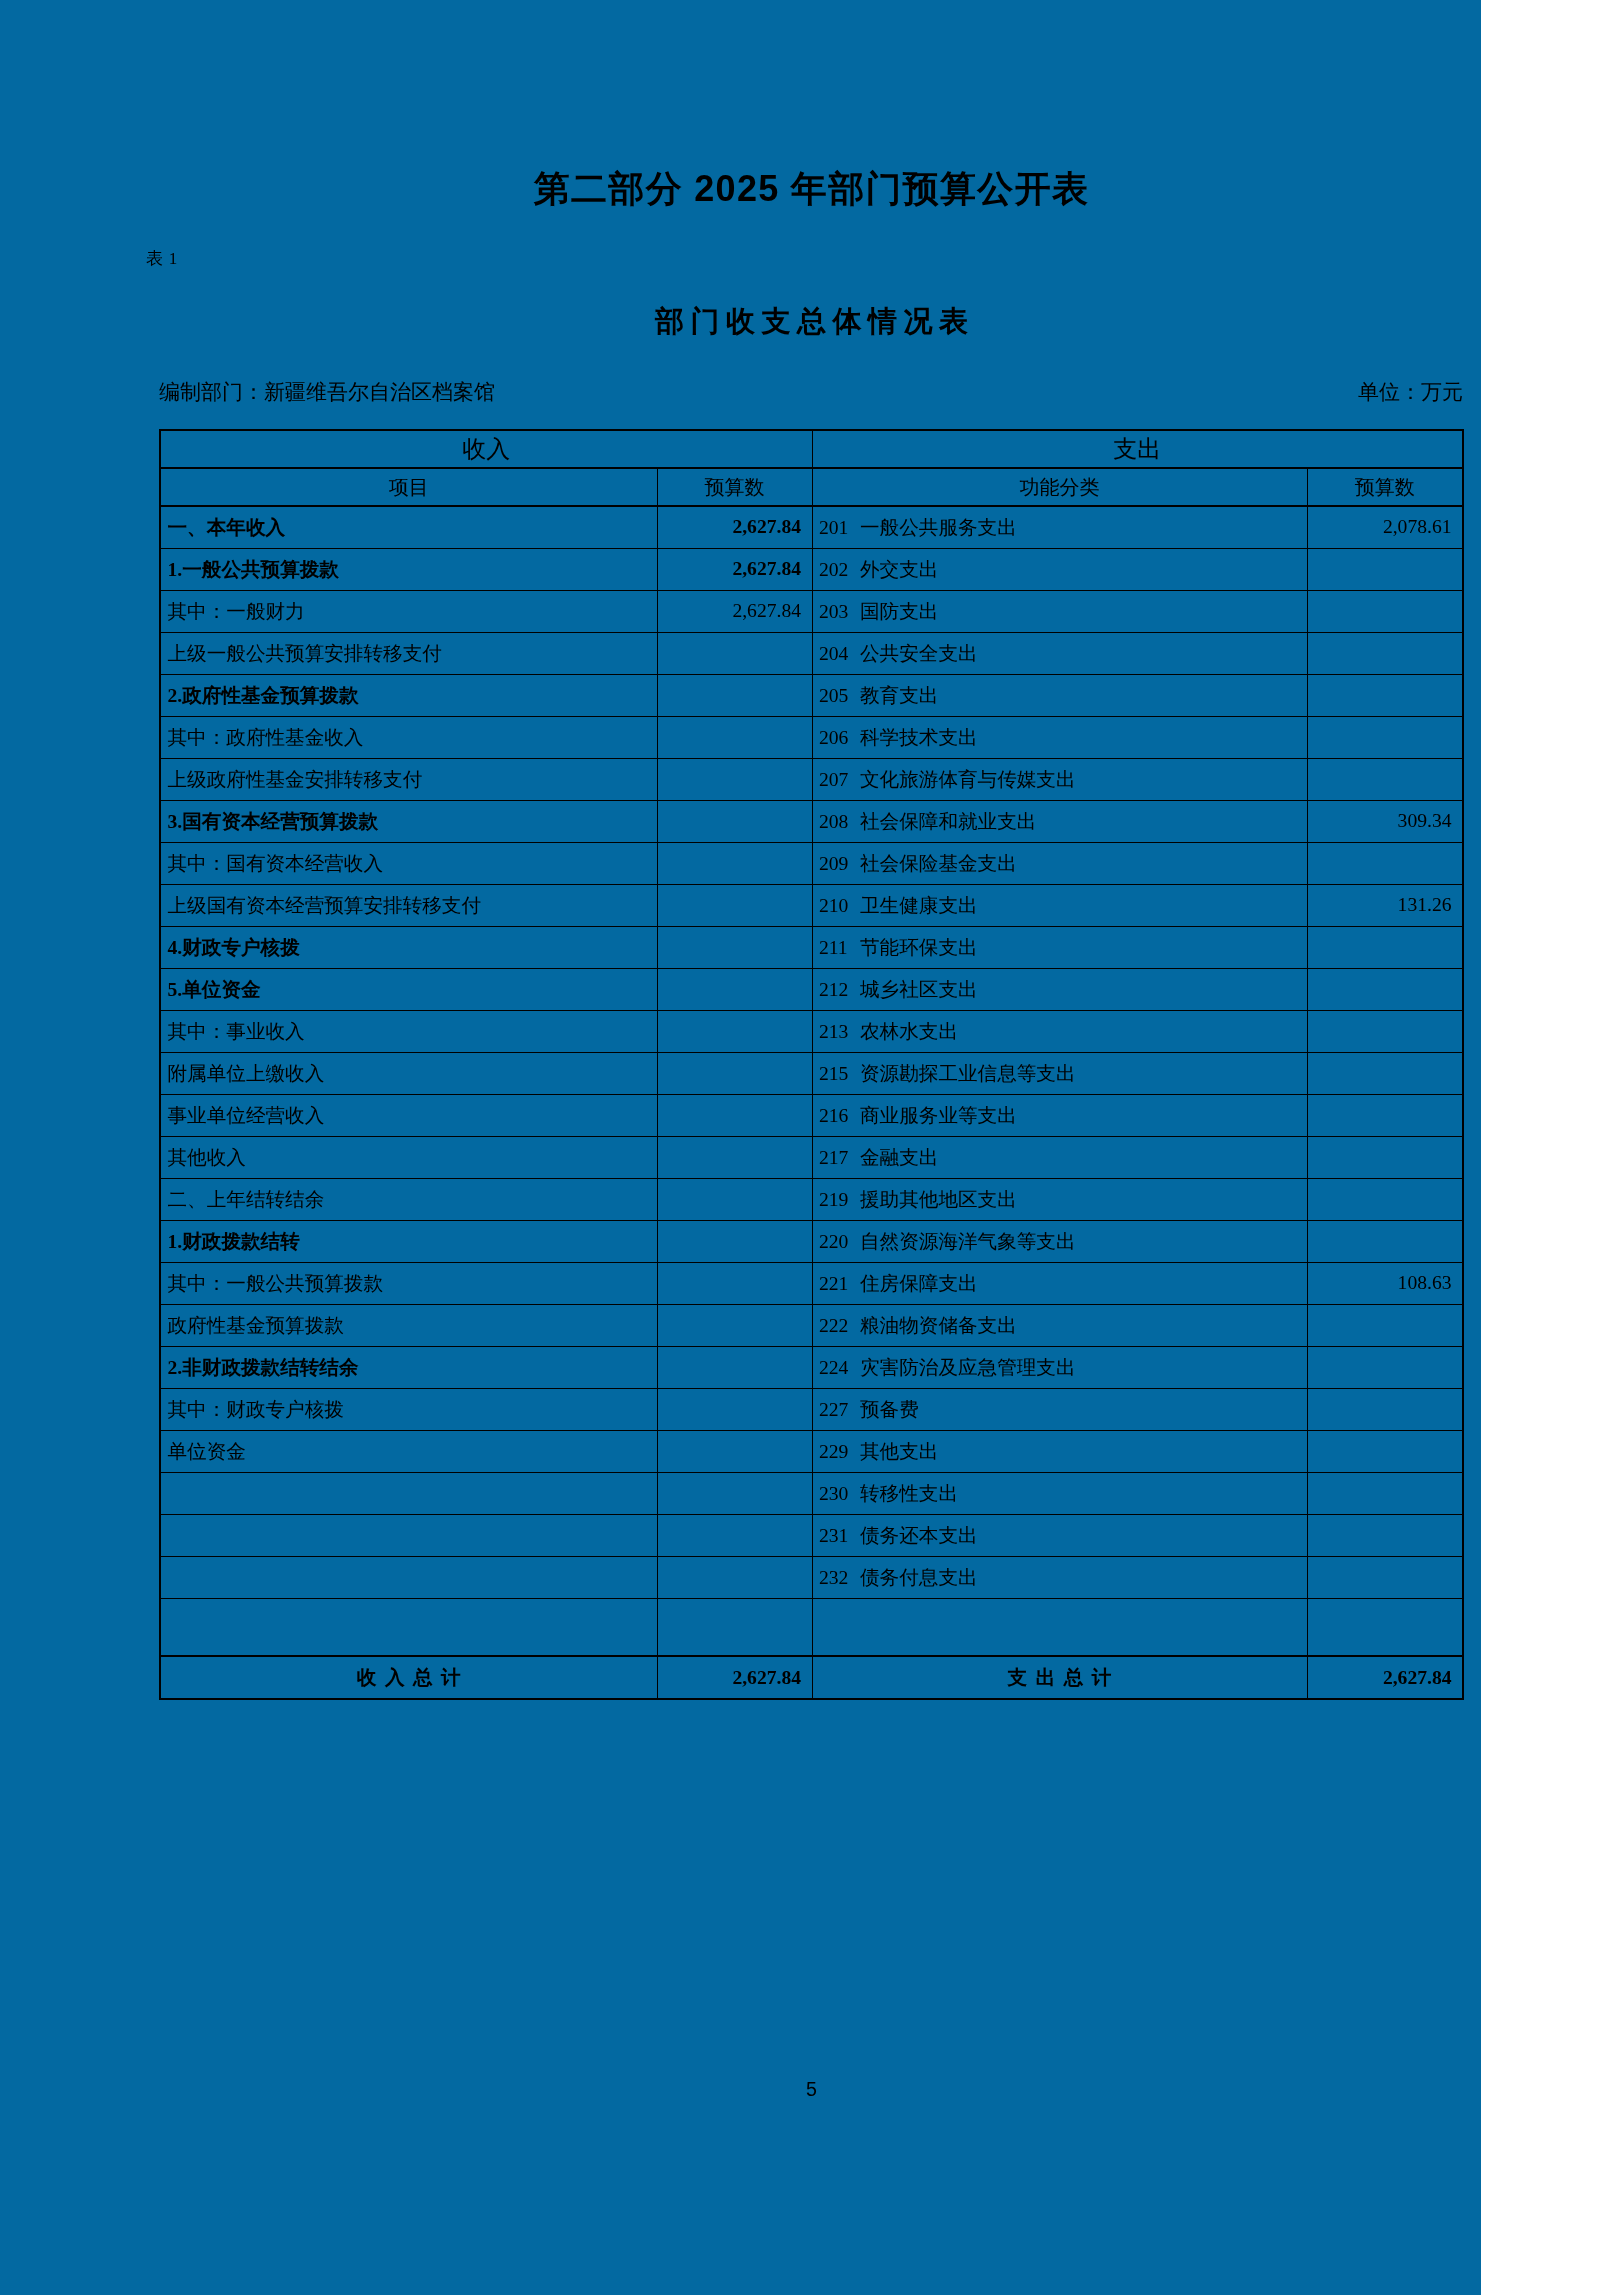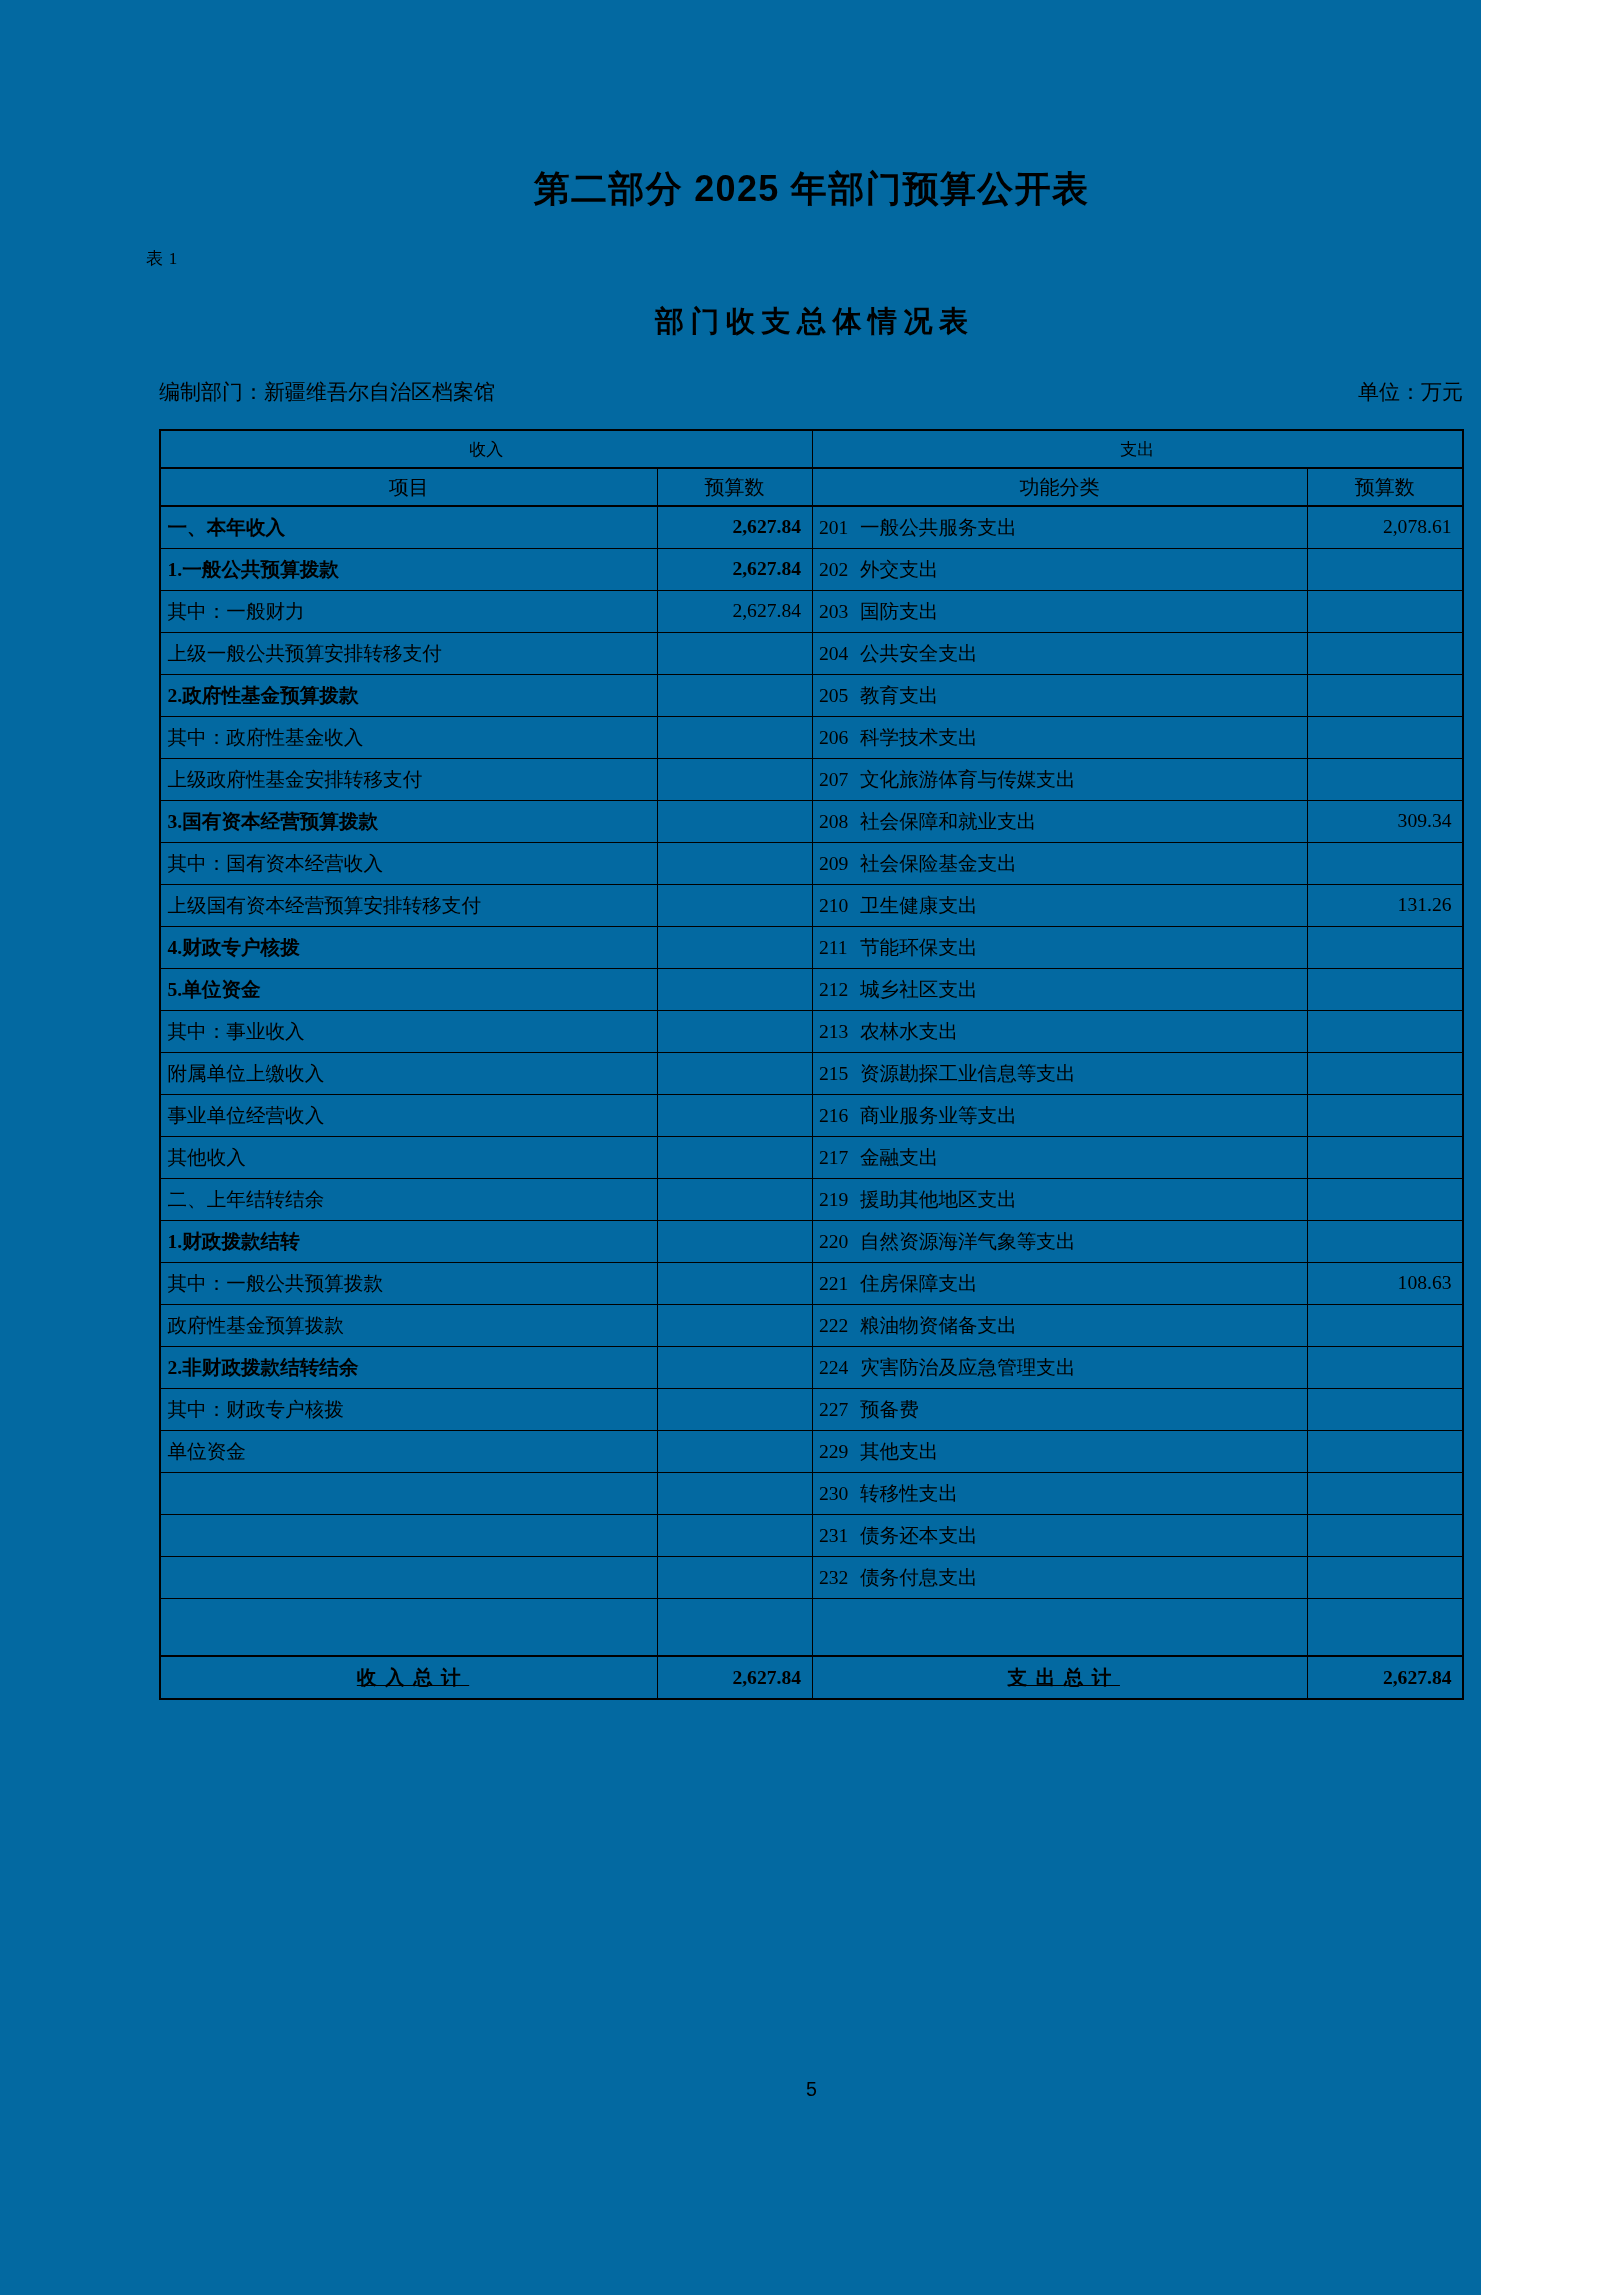--- a/index.html
+++ b/index.html
@@ -91,21 +91,21 @@
     box-sizing: border-box;
   }
   
   table.budget {
     border: 2px solid #000000;
   }
 
   tr.hdr-group td {
     height: 38px;
     text-align: center;
-    font-size: 17px;
+    font-size: 24px;
     border-bottom-width: 2px;
   }
   tr.hdr-col td {
     height: 38px;
     text-align: center;
     font-size: 20px;
     border-bottom-width: 2px;
     margin-top: 47px;
   }
 
@@ -136,21 +136,20 @@
 
   tr.total td {
     height: 43px;
     font-weight: bold;
     border-top-width: 2px;
   }
   tr.total td.tlabel {
     text-align: center;
     letter-spacing: 8.5px;
     text-indent: 8.5px;
-    text-decoration: underline;
   }
   tr.total td.amt { text-align: right; padding-right: 10.5px; }
 
   tr.blankrow td { height: 58px; }
 
   .page-num {
     position: absolute;
     left: 0;
     top: 2078px;
     width: 1623px;

